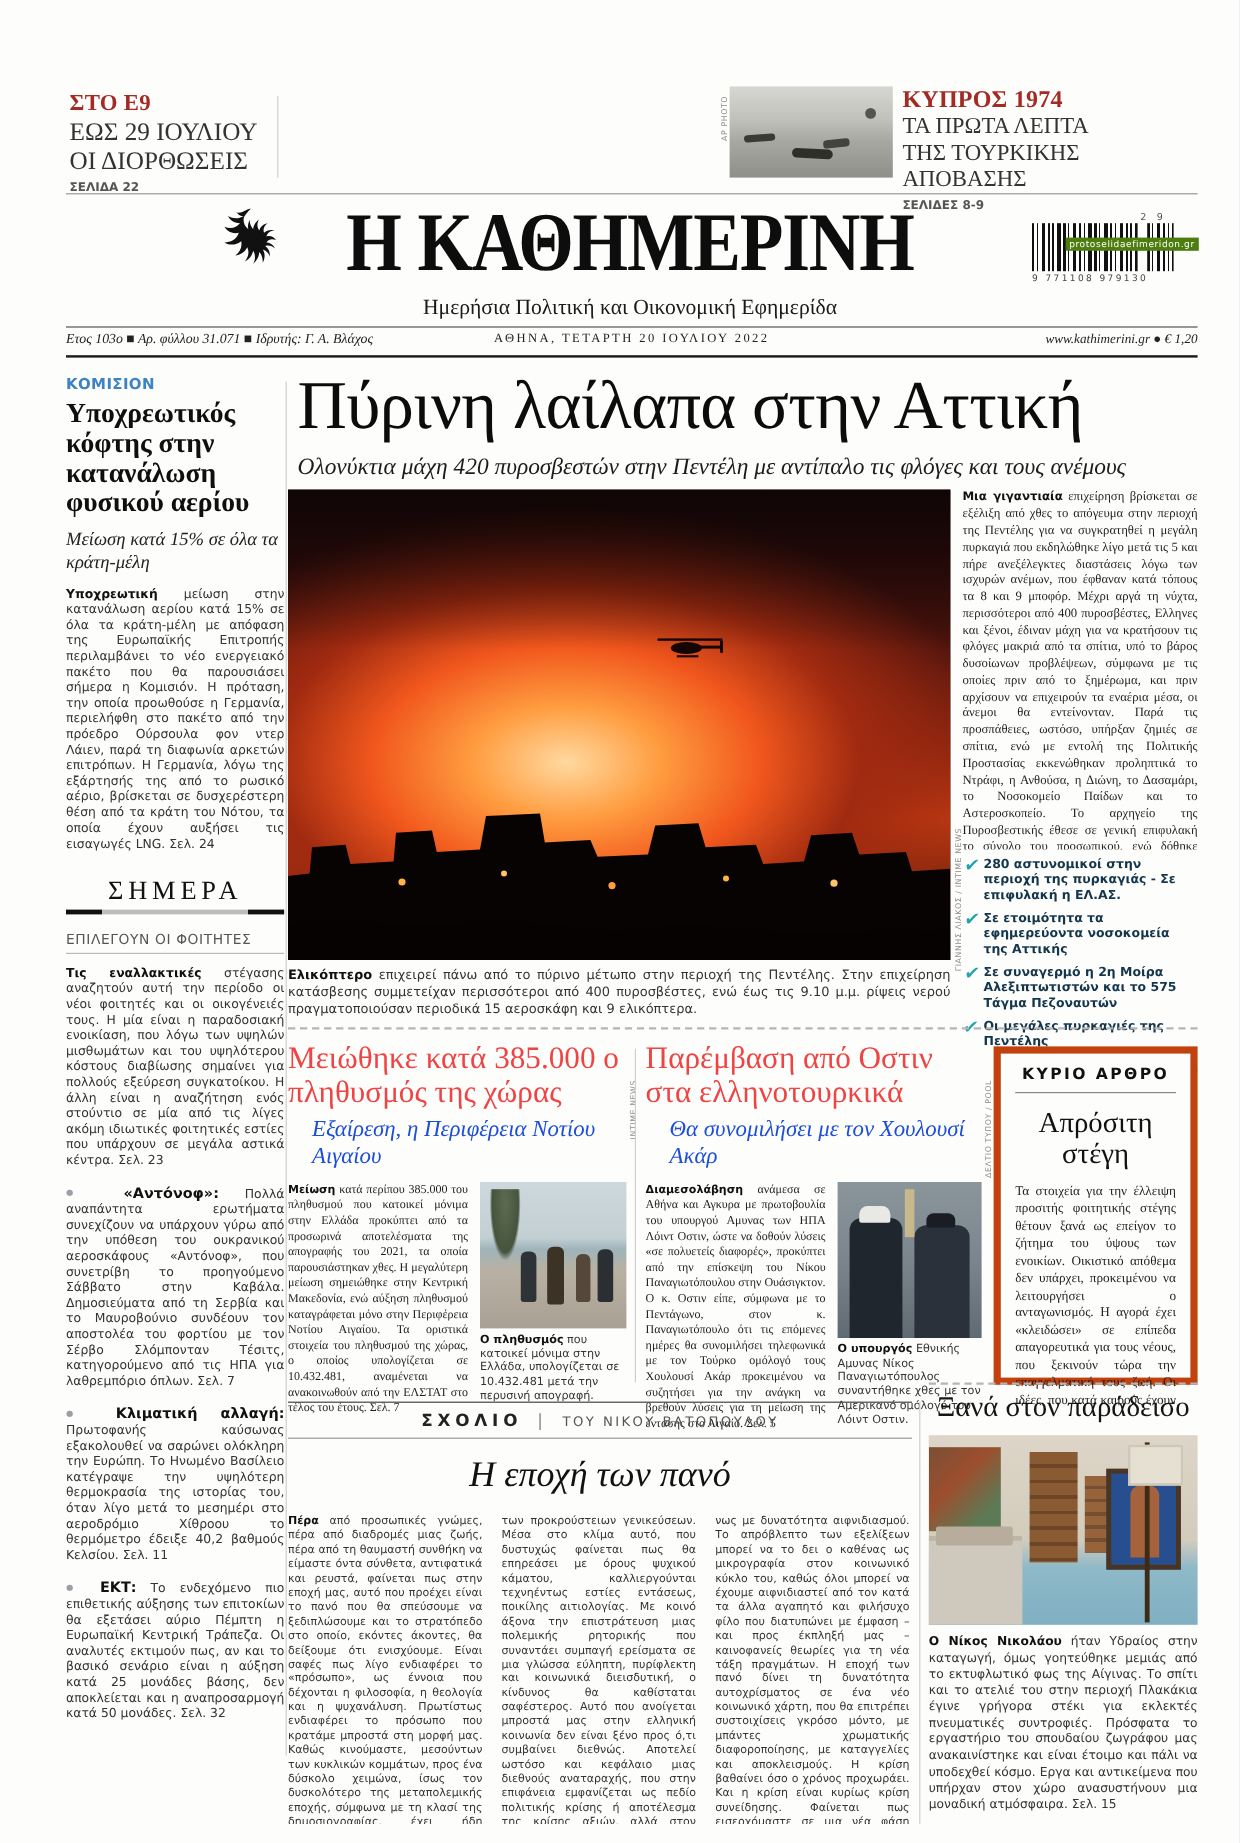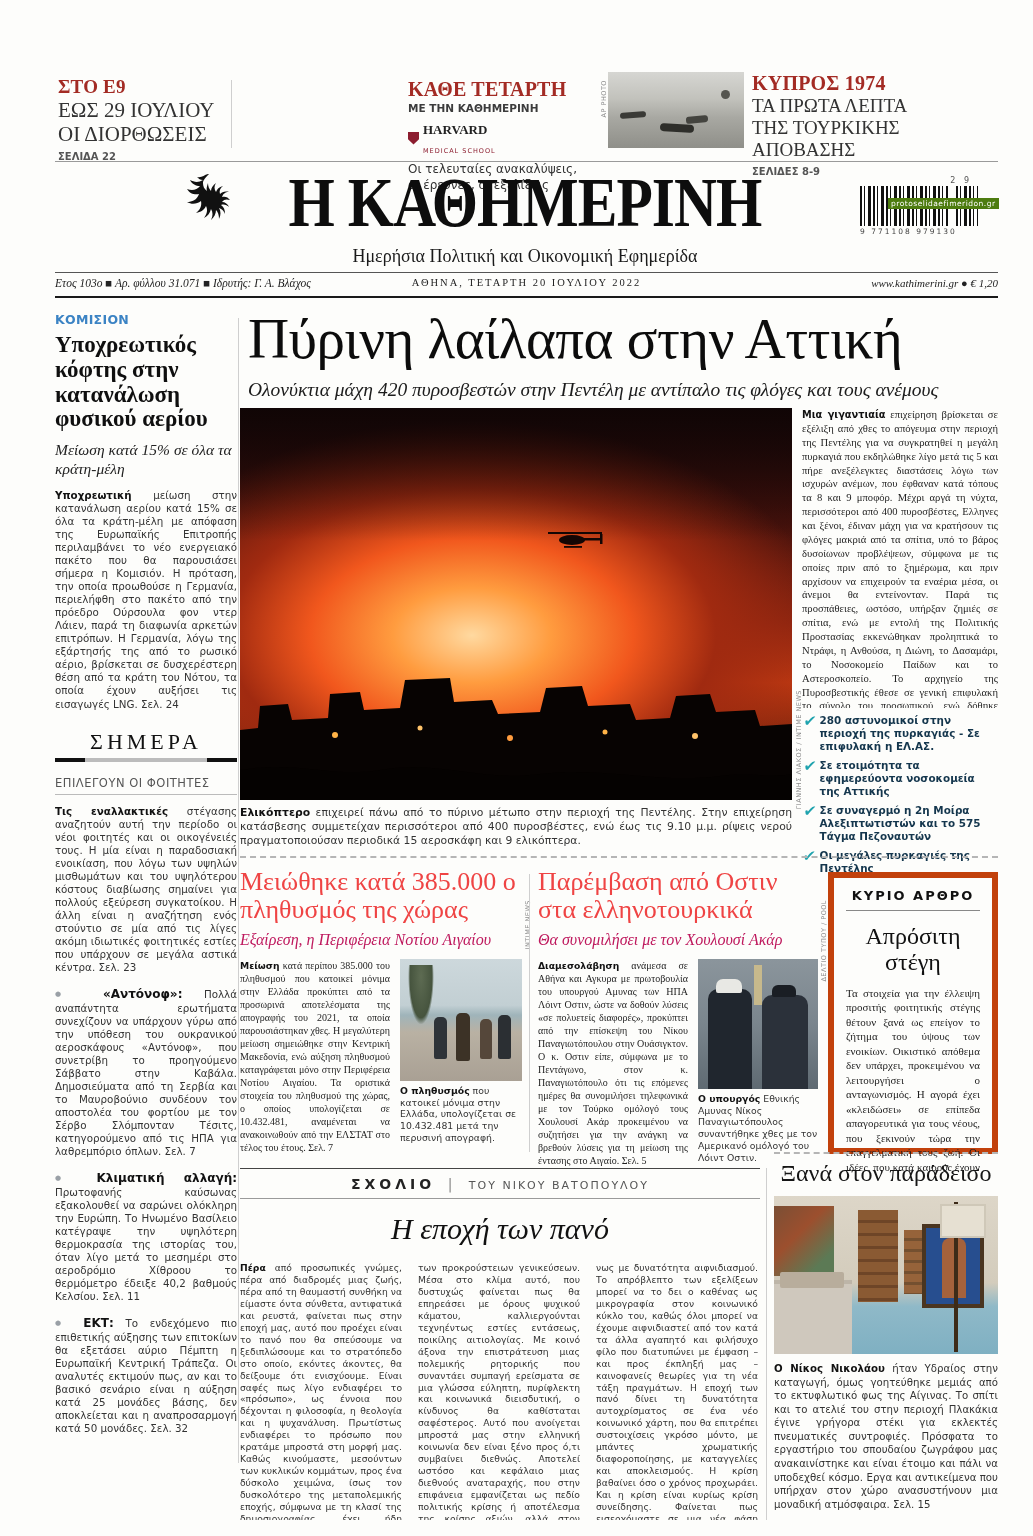--- a/index.html
+++ b/index.html
@@ -57,21 +57,21 @@
   
   .main-h { font-family:"Liberation Serif", serif; font-weight:400; font-size:57px; letter-spacing:-.5px; color:#0c0c0c; white-space:nowrap; }
   .main-deck { font-family:"Liberation Serif", serif; font-style:italic; font-size:19.5px; color:#1c1c1c; }
   .hero-body { font-family:"Liberation Serif", serif; font-size:10.6px; line-height:1.31; color:#1e1e1e; text-align:justify; }
   .check-row { display:flex; margin-top:6px; }
   .check { color:#1fa3ae; font-weight:bold; font-size:15px; margin-right:5px; line-height:1; transform:skewX(-8deg); }
   .check-text { font-weight:bold; font-size:10.4px; line-height:1.25; color:#14364d; }
   .caption { font-size:10.8px; line-height:1.3; color:#333; }
   
   .art-h { font-family:"Liberation Serif", serif; font-weight:normal; font-size:26px; line-height:1.07; color:#ef4444; }
-  .art-deck { font-family:"Liberation Serif", serif; font-style:italic; font-size:16px; color:#be185d; margin-top:7px; }
+  .art-deck { font-family:"Liberation Serif", serif; font-style:italic; font-size:19px; color:#1d4ed8; margin-top:7px;padding-left:20px; }
   .art-body { font-family:"Liberation Serif", serif; font-size:10px; line-height:1.3; color:#1e1e1e; text-align:justify; }
   .photo-cap { font-size:9.3px; line-height:1.28; color:#333; margin-top:4px; }
   
   .edit-box { border:6px solid #c2410c; padding:10px 12px; background:#fdfdfb; }
   .edit-kicker { font-weight:bold; font-size:13px; letter-spacing:2px; color:#111; text-align:center; padding-bottom:7px; border-bottom:1px solid #888; }
   .edit-title { font-family:"Liberation Serif", serif; font-size:24px; line-height:1.1; text-align:center; margin:12px 0 10px; color:#111; }
   .edit-body { font-family:"Liberation Serif", serif; font-size:11px; line-height:1.32; text-align:justify; color:#1e1e1e; }
   
   .sch-head { text-align:center; font-size:14px; letter-spacing:4px; color:#222; }
   .sch-author { font-size:11px; letter-spacing:2px; color:#555; }
@@ -88,35 +88,20 @@
 
   <div class="abs" style="left:58px; top:76px; width:165px;">
     <div class="ts-kicker red">ΣΤΟ Ε9</div>
     <div class="ts-line">ΕΩΣ 29 ΙΟΥΛΙΟΥ</div>
     <div class="ts-line">ΟΙ ΔΙΟΡΘΩΣΕΙΣ</div>
     <div class="ts-pageref">ΣΕΛΙΔΑ 22</div>
   </div>
   <div class="vrule" style="left:231px; top:80px; height:68px;"></div>
 
 
-  <div class="abs" style="left:408px; top:78px; width:200px;">
-    <div class="ts-kicker red" style="font-size:20px;">ΚΑΘΕ ΤΕΤΑΡΤΗ</div>
-    <div style="font-size:10.5px; font-weight:bold; color:#3c3c3c; margin-top:1px;">ΜΕ ΤΗΝ ΚΑΘΗΜΕΡΙΝΗ</div>
-    <div style="margin-top:5px; display:flex; align-items:center;">
-      <span class="shield"></span>
-      <span>
-        <span style="font-family:'Liberation Serif',serif; font-weight:bold; font-size:13px; color:#222;">HARVARD</span><br>
-        <span style="font-size:6.5px; letter-spacing:1px; color:#8c1d2f;">MEDICAL SCHOOL</span>
-      </span>
-    </div>
-    <div style="font-size:12px; color:#333; margin-top:5px; line-height:1.3;">
-      <span>Οι τελευταίες ανακαλύψεις,</span><br>
-      <span>οι έρευνες, οι εξελίξεις</span>
-    </div>
-  </div>
 
   <div class="abs" style="left:608px; top:72px; width:136px; height:76px; background:linear-gradient(180deg,#d6d6d2 0%,#c2c2bc 35%,#a8a8a2 60%,#8f8f89 100%); overflow:hidden;">
     <div style="position:absolute; left:12px; top:40px; width:26px; height:6px; background:#3a3a36; border-radius:3px; transform:rotate(-4deg);"></div>
     <div style="position:absolute; left:52px; top:52px; width:34px; height:8px; background:#2e2e2a; border-radius:4px; transform:rotate(3deg);"></div>
     <div style="position:absolute; left:78px; top:44px; width:22px; height:7px; background:#44443f; border-radius:3px; transform:rotate(-6deg);"></div>
     <div style="position:absolute; right:14px; top:18px; width:9px; height:9px; border-radius:50%; background:#55554f;"></div>
   </div>
   <div class="vcredit" style="left:600px; top:80px;">AP PHOTO</div>
 
   <div class="abs" style="left:752px; top:72px; width:246px;">

